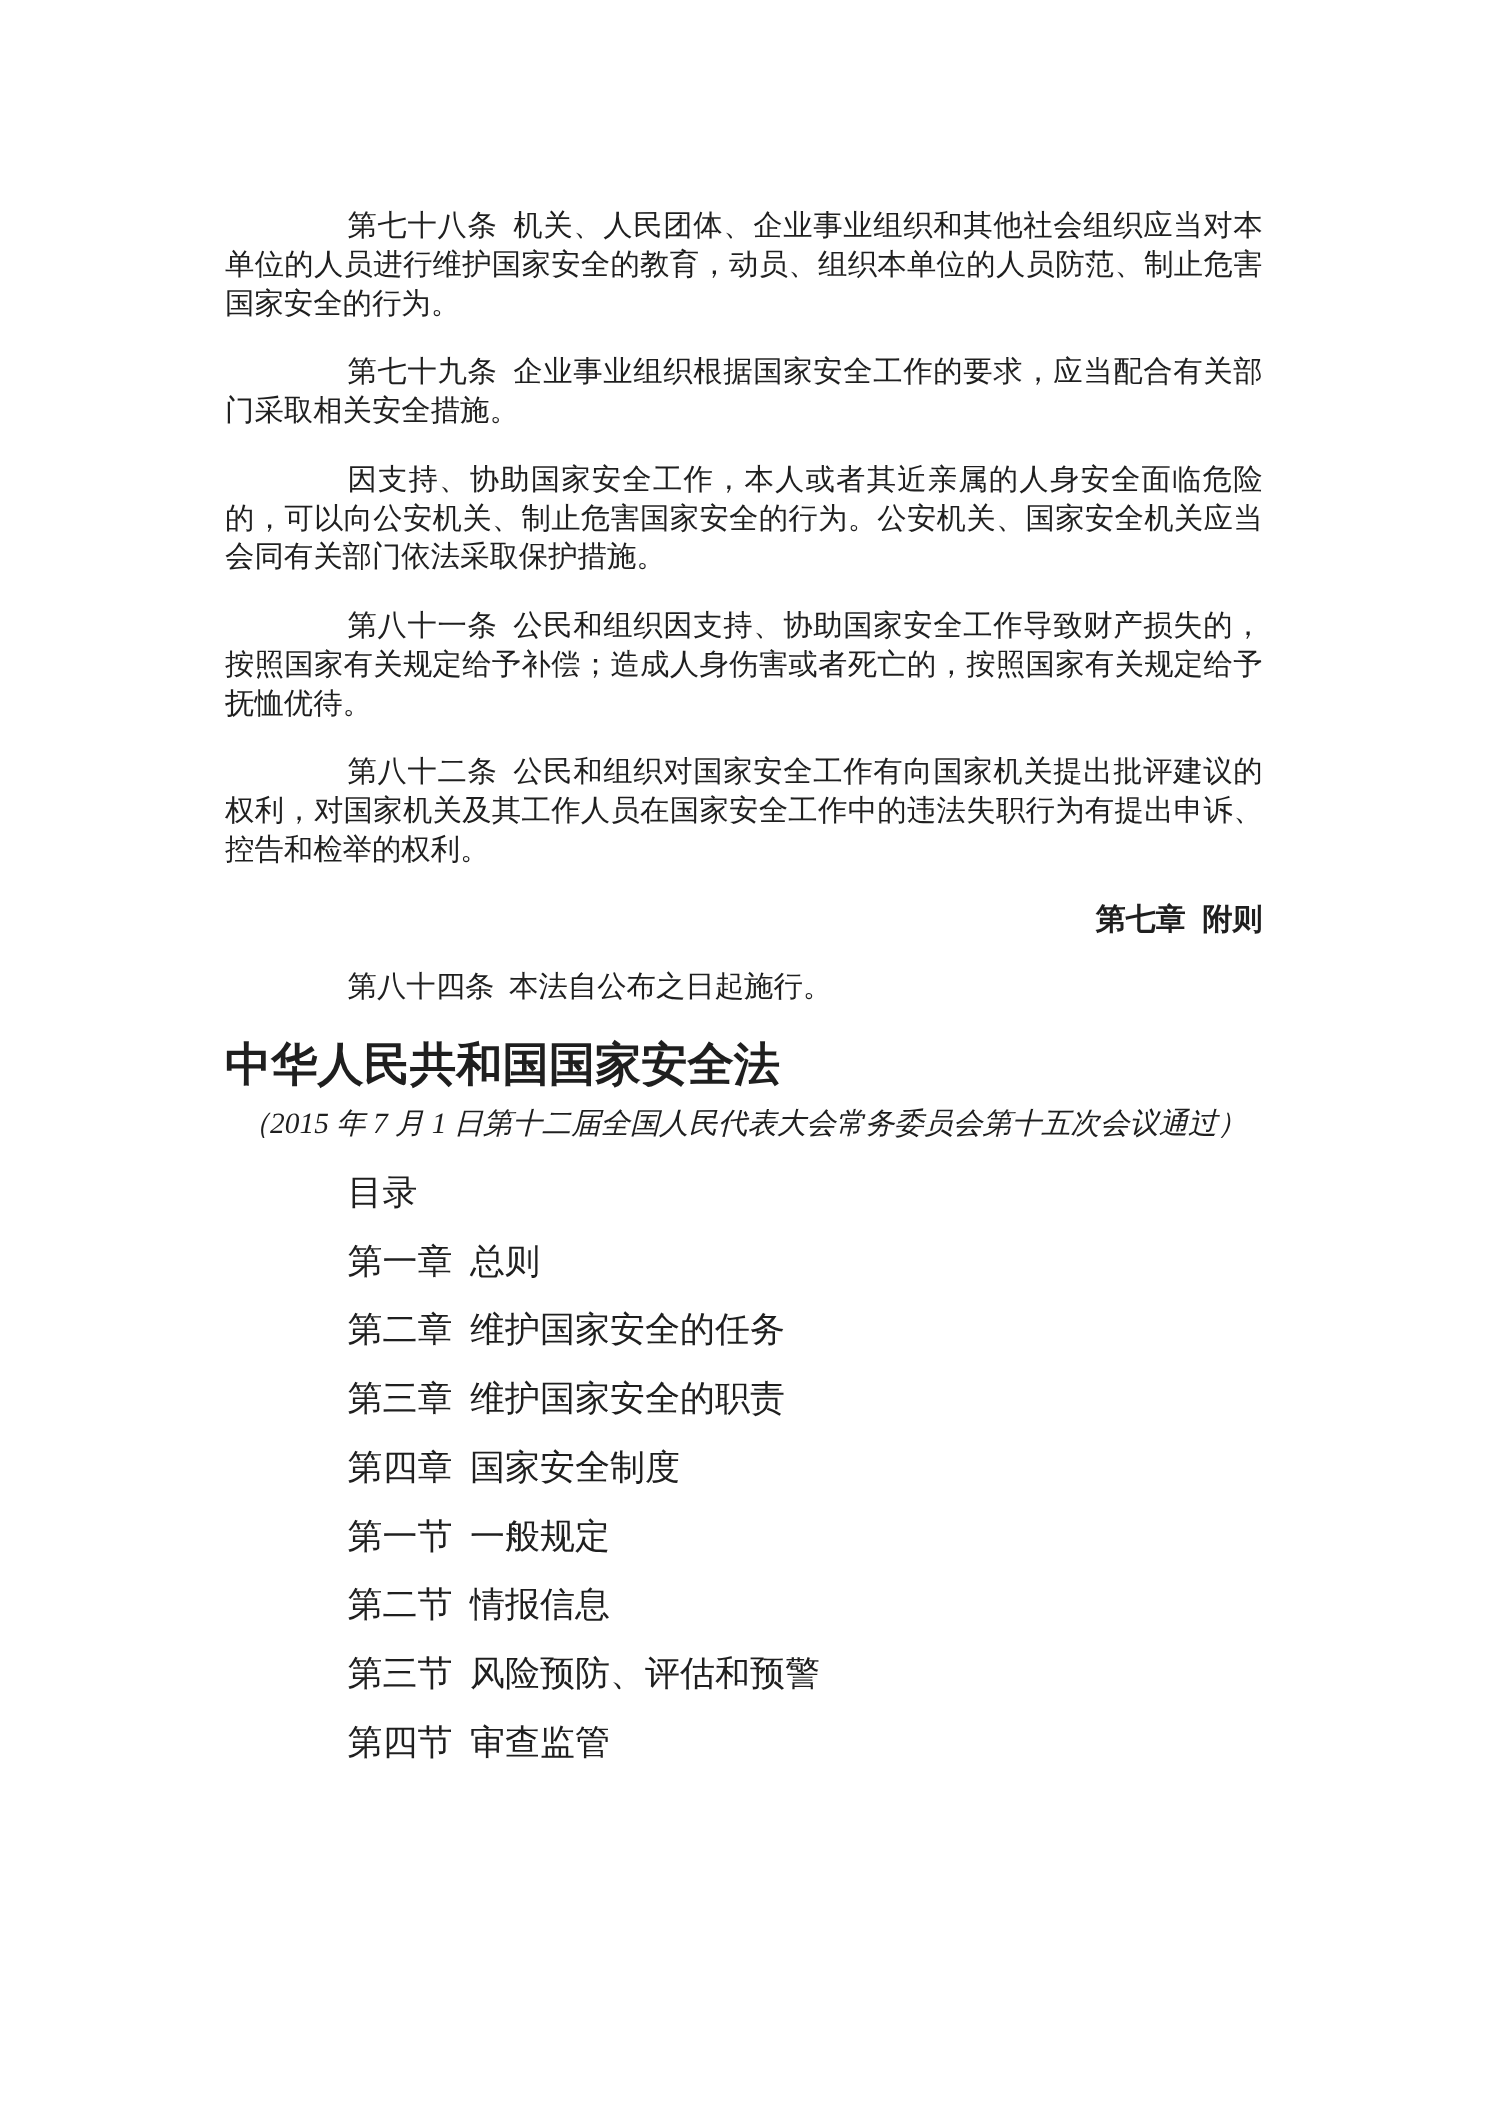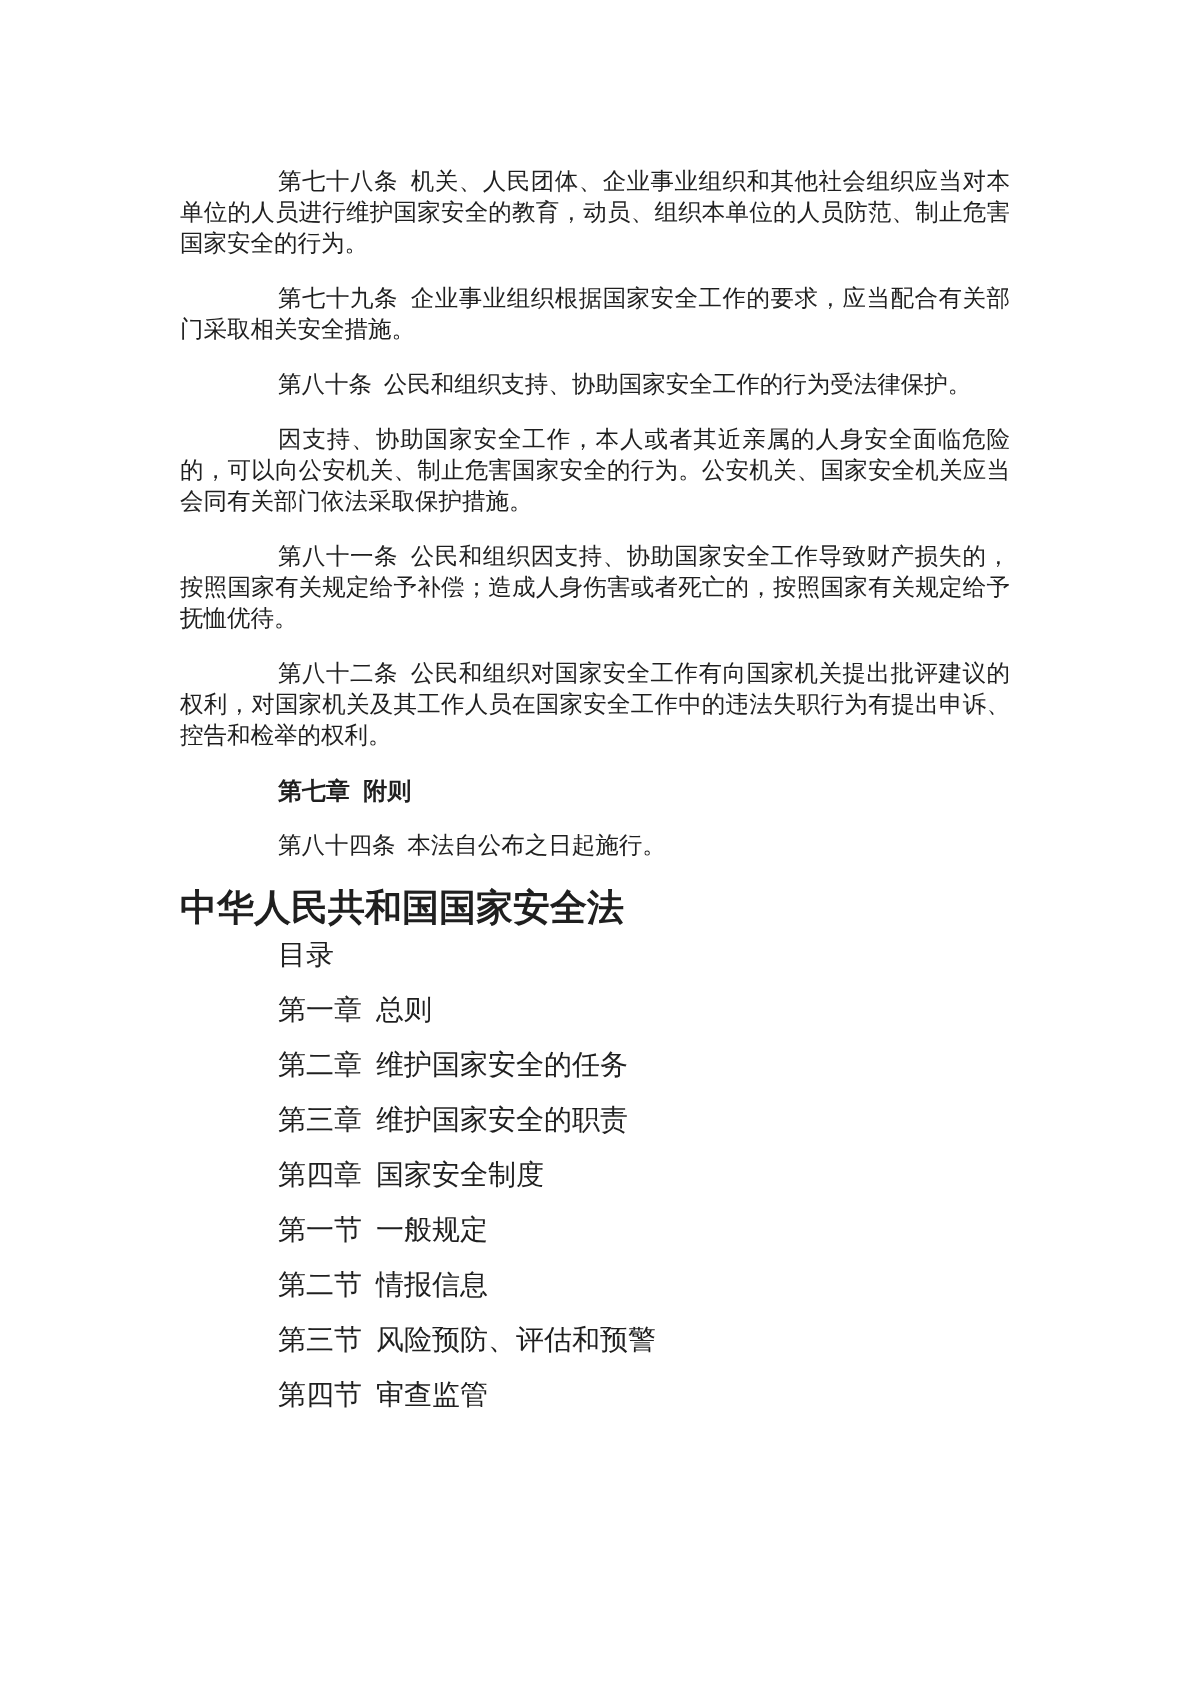--- a/index.html
+++ b/index.html
@@ -29,20 +29,21 @@
     text-indent: 98px;
     word-break: break-all;
   }
   .chapter-heading {
     font-family: "Liberation Sans", "DejaVu Sans", sans-serif;
     font-weight: bold;
     font-size: 24px;
     line-height: 31px;
     margin: 4px 0 24px 0;
     padding-left: 98px;
+    text-align: right;
   }
   .law-title {
     font-family: "Liberation Serif", "DejaVu Serif", serif;
     font-weight: bold;
     font-size: 37px;
     line-height: 46px;
     margin: 2px 0 8px 0;
   }
   .enactment-note {
     font-size: 23.5px;
@@ -60,35 +61,35 @@
 </style>
 </head>
 <body>
 
 <div class="doc-page">
 
   <p class="body-para">第七十八条&nbsp; 机关、人民团体、企业事业组织和其他社会组织应当对本单位的人员进行维护国家安全的教育，动员、组织本单位的人员防范、制止危害国家安全的行为。</p>
 
   <p class="body-para">第七十九条&nbsp; 企业事业组织根据国家安全工作的要求，应当配合有关部门采取相关安全措施。</p>
 
-  <p class="body-para">第八十条&nbsp; 公民和组织支持、协助国家安全工作的行为受法律保护。</p>
 
   <p class="body-para">因支持、协助国家安全工作，本人或者其近亲属的人身安全面临危险的，可以向公安机关、制止危害国家安全的行为。公安机关、国家安全机关应当会同有关部门依法采取保护措施。</p>
 
   <p class="body-para">第八十一条&nbsp; 公民和组织因支持、协助国家安全工作导致财产损失的，按照国家有关规定给予补偿；造成人身伤害或者死亡的，按照国家有关规定给予抚恤优待。</p>
 
   <p class="body-para">第八十二条&nbsp; 公民和组织对国家安全工作有向国家机关提出批评建议的权利，对国家机关及其工作人员在国家安全工作中的违法失职行为有提出申诉、控告和检举的权利。</p>
 
 
   <h2 class="chapter-heading">第七章&nbsp; 附则</h2>
 
   <p class="body-para">第八十四条&nbsp; 本法自公布之日起施行。</p>
 
   <h1 class="law-title">中华人民共和国国家安全法</h1>
 
+  <p class="enactment-note">（2015 年 7 月 1 日第十二届全国人民代表大会常务委员会第十五次会议通过）</p>
 
   <p class="toc-line">目录</p>
 
   <p class="toc-line">第一章&nbsp; 总则</p>
 
   <p class="toc-line">第二章&nbsp; 维护国家安全的任务</p>
 
   <p class="toc-line">第三章&nbsp; 维护国家安全的职责</p>
 
   <p class="toc-line">第四章&nbsp; 国家安全制度</p>

